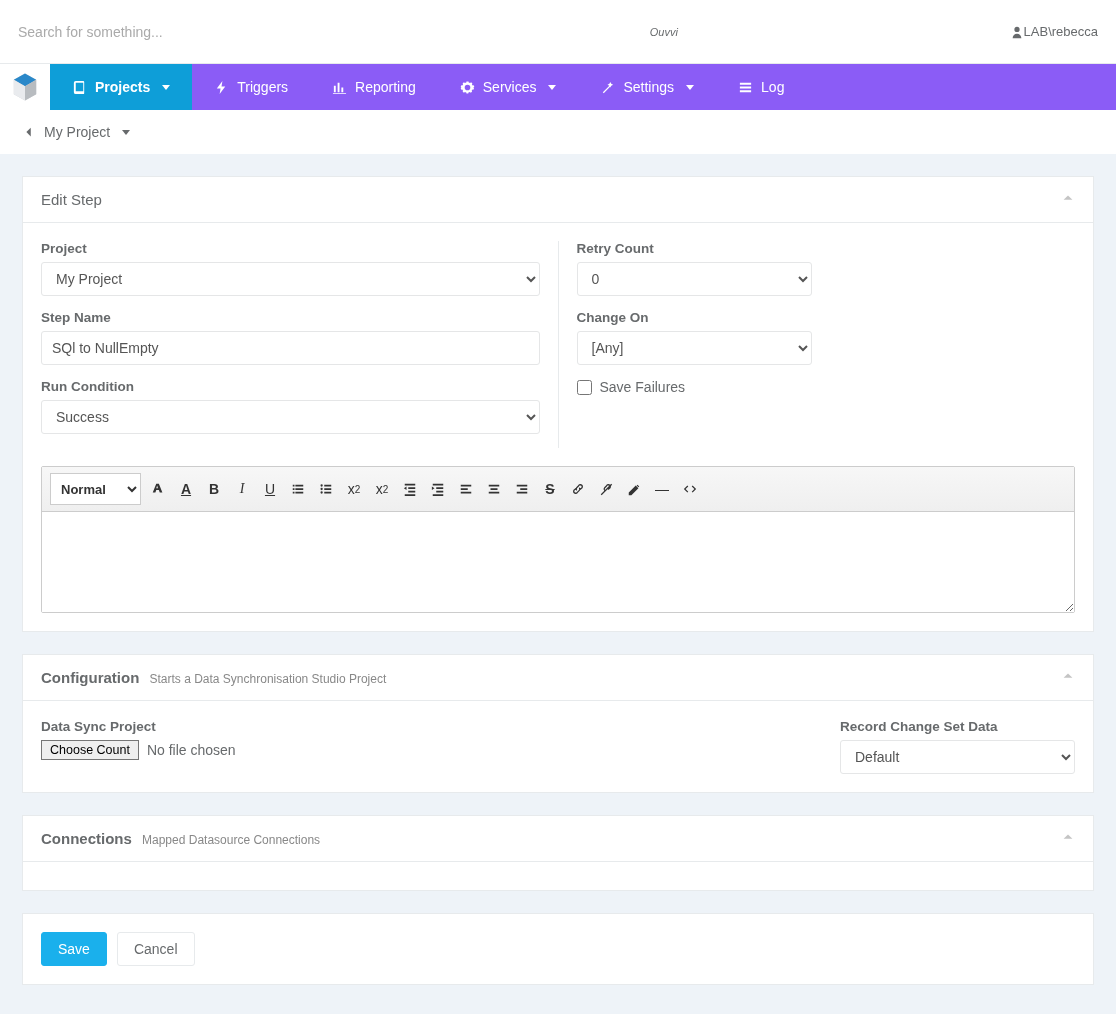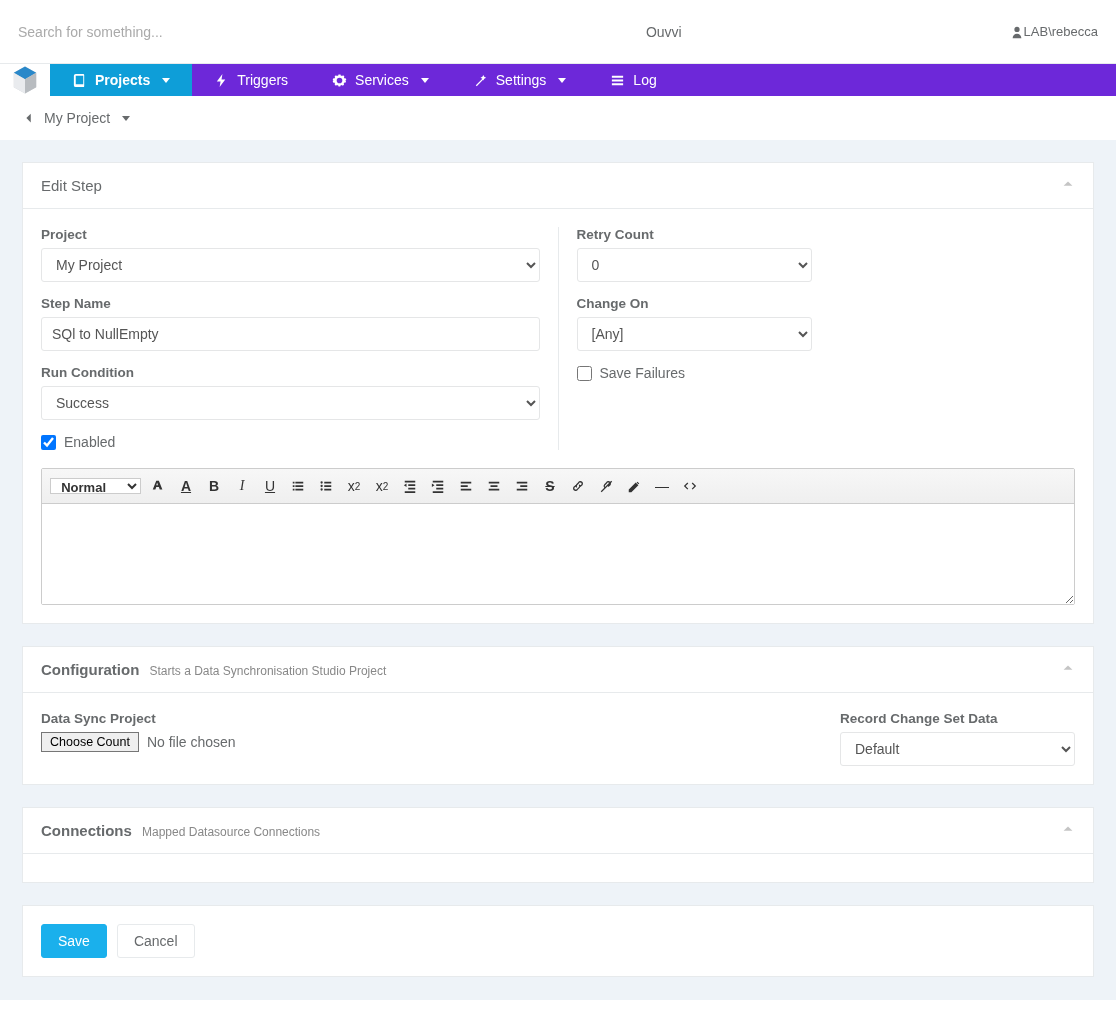--- a/index.html
+++ b/index.html
@@ -1,22 +1,22 @@
 <!DOCTYPE html>
 <html><head>
 <meta charset="utf-8">
 <style>
 * { box-sizing: border-box; margin: 0; padding: 0; }
 body { font-family: -apple-system, BlinkMacSystemFont, "Segoe UI", Helvetica, Arial, sans-serif; font-size: 14px; color: #676a6c; background: #fff; }
 .topbar { display: flex; align-items: center; height: 64px; padding: 0 18px; border-bottom: 1px solid #e7eaec; background:#fff; }
 .search-input { flex: 0 0 300px; border: none; outline: none; font-size: 14px; color: #999; }
 .search-input::placeholder { color: #aaa; }
-.app-title { flex: 1; text-align: center; font-size: 14px; color: #676a6c; }
+.app-title { flex: 1; text-align: center; font-size: 11px; color: #676a6c; font-style: italic; }
 .user-badge { display: flex; align-items: center; color: #676a6c; font-size: 13px; }
-.navbar { display: flex; align-items: stretch; background: #6d28d9; height: 32px; }
+.navbar { display: flex; align-items: stretch; background: #8b5cf6; height: 46px; }
 .logo-cell { width: 50px; display:flex; align-items:center; justify-content:center; background:#fff; }
 .logo-svg { width: 32px; height: 32px; }
 .nav-item { display:flex; align-items:center; gap:8px; padding: 0 22px; color:#fff; font-size: 14px; cursor:pointer; }
 .nav-item.active { background: #0e9ed8; font-weight:600; }
 .nav-caret { width:0;height:0;border-left:4px solid transparent;border-right:4px solid transparent;border-top:5px solid #fff; display:inline-block; margin-left:4px;}
 .breadcrumb-row { display:flex; align-items:center; padding: 14px 22px; background:#fff; font-size:14px; color:#676a6c; gap:8px;}
 .caret-dark { width:0;height:0;border-left:4px solid transparent;border-right:4px solid transparent;border-top:5px solid #676a6c; display:inline-block; margin-left:4px;}
 .page-body { background:#eef3f8; padding: 22px; min-height: 860px; }
 .panel { background:#fff; border:1px solid #e7eaec; margin-bottom:22px; }
 .panel-header { display:flex; align-items:center; justify-content:space-between; padding: 14px 18px; border-bottom:1px solid #e7eaec; font-size:15px; color:#676a6c;}
@@ -28,21 +28,21 @@
 .col-right { flex:1; padding-left:18px; }
 .form-group { margin-bottom: 14px; }
 .form-label { display:block; font-weight:700; font-size:13.5px; color:#676a6c; margin-bottom:6px; }
 .form-control { width:100%; height:34px; border:1px solid #e5e6e7; border-radius:3px; background:#fff; padding: 0 10px; font-size:14px; color:#555; }
 .form-control.select { appearance: menulist; }
 .form-control.half { width: 235px; }
 .checkbox-row { display:flex; align-items:center; gap:8px; font-size:14px; color:#676a6c; }
 .checkbox-row input[type="checkbox"] { width:15px; height:15px; }
 .editor-wrap { margin-top:18px; border:1px solid #ccc; border-radius:2px; }
 .editor-toolbar { display:flex; align-items:center; gap:6px; padding:6px 8px; background:linear-gradient(#f7f7f7,#efefef); border-bottom:1px solid #ccc; flex-wrap:wrap; }
-.tb-select { height:16px; border:1px solid #ccc; background:#fff; font-size:13px; font-weight:600; padding:0 18px 0 6px; color:#333;text-align:right; }
+.tb-select { height:32px; border:1px solid #ccc; background:#fff; font-size:13px; font-weight:600; padding:0 18px 0 6px; color:#333; }
 .tb-btn { width:22px; height:22px; display:flex; align-items:center; justify-content:center; color:#333; cursor:pointer; font-size:14px; }
 .tb-btn.bold { font-weight:900; }
 .tb-btn.italic { font-style:italic; font-family: Georgia, serif; }
 .tb-btn.underline { text-decoration: underline; }
 .editor-area { width:100%; height:100px; border:none; resize:vertical; padding:8px; font-size:14px; outline:none; display:block;}
 .config-body { display:flex; justify-content:space-between; gap:40px; padding:18px; }
 .file-row { display:flex; align-items:center; gap:8px; margin-top:4px; }
 .file-btn { border:1px solid #767676; background:#efefef; font-size:12.5px; padding:2px 8px; cursor:pointer; }
 .file-status { font-size:14px; color:#676a6c; }
 .record-col { width:235px; }
@@ -86,20 +86,26 @@
     <span class="nav-caret"></span>
   </div>
   <div class="nav-item">
     <svg class="icon-svg-lg" viewBox="0 0 16 16">
         <path fill="#fff" d="M9 1L3 9h4l-1 6 6-8H8l1-6z"></path>
       </svg>
     <span>Triggers</span>
   </div>
   <div class="nav-item">
     <svg class="icon-svg-lg" viewBox="0 0 16 16">
+        <path fill="#fff" d="M2 13h2V6H2v7zm4 0h2V3H6v10zm4 0h2V8h-2v5zM1 14h14v1H1z"></path>
+      </svg>
+    <span>Reporting</span>
+  </div>
+  <div class="nav-item">
+    <svg class="icon-svg-lg" viewBox="0 0 16 16">
         <path fill="#fff" d="M8 5a3 3 0 100 6 3 3 0 000-6zm6 3l1 .5-.7 1.8-1.1-.2a5 5 0 01-.8 1.4l.5 1-1.5 1.2-.8-.8a5 5 0 01-1.6.5l-.2 1.1H6.9l-.2-1.1a5 5 0 01-1.6-.5l-.8.8-1.5-1.2.5-1a5 5 0 01-.8-1.4l-1.1.2L.7 8.5 1.7 8 .7 7.5l.7-1.8 1.1.2a5 5 0 01.8-1.4l-.5-1L4.3 2.3l.8.8a5 5 0 011.6-.5L6.9 1.5h2.2l.2 1.1a5 5 0 011.6.5l.8-.8 1.5 1.2-.5 1a5 5 0 01.8 1.4l1.1-.2.7 1.8L14 8z"></path>
       </svg>
     <span>Services</span>
     <span class="nav-caret"></span>
   </div>
   <div class="nav-item">
     <svg class="icon-svg-lg" viewBox="0 0 16 16">
         <path fill="#fff" d="M11 2l1 2 2 1-2 1-1 2-1-2-2-1 2-1 1-2zM3 13l7-7 1 1-7 7-1-1z"></path>
       </svg>
     <span>Settings</span>
@@ -143,24 +149,20 @@
           </div>
           <div class="form-group">
             <label class="form-label">Step Name</label>
             <input class="form-control" value="SQl to NullEmpty" style="">
           </div>
           <div class="form-group">
             <label class="form-label">Run Condition</label>
             <select class="form-control select">
               <option>Success</option>
             </select>
-          </div>
-          <div class="checkbox-row">
-            <input type="checkbox" checked="" style="">
-            <span>Enabled</span>
           </div>
         </div>
         <div class="col-right">
           <div class="form-group">
             <label class="form-label">Retry Count</label>
             <select class="form-control select half">
               <option>0</option>
             </select>
           </div>
           <div class="form-group">

